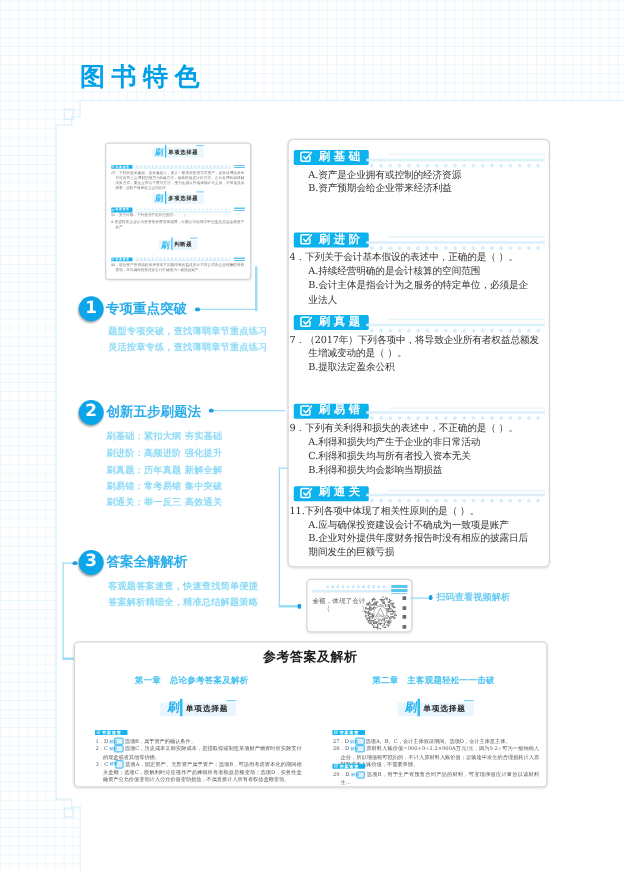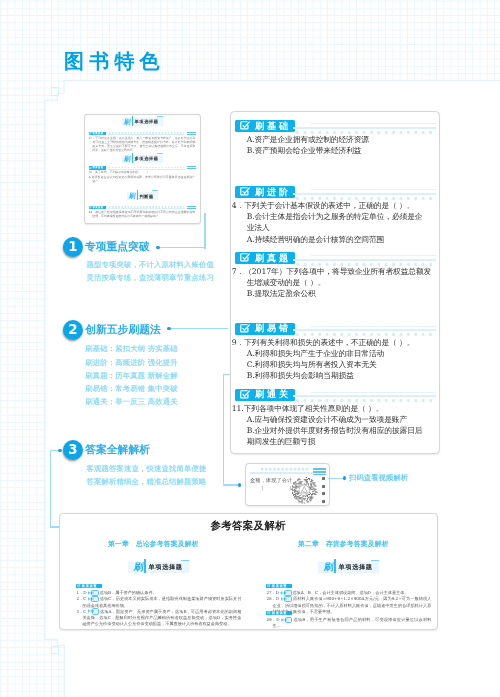--- a/index.html
+++ b/index.html
@@ -214,21 +214,21 @@
         <div class="tb-pager" style="left:44px;top:100px;width:20px;">
           <span>‹</span>
           <span>›</span>
         </div>
       </div>
   </div>
 
   <div class="feat" id="feat1">
     <div class="num" style="left:62.8px;top:237.1px;">1</div>
     <div class="feat-title" style="left:84.9px;top:241.2px;">专项重点突破</div>
-    <div class="feat-sub" style="left:86.5px;top:257.5px;">题型专项突破，不计入原材料入账价值</div>
+    <div class="feat-sub" style="left:86.5px;top:257.5px;">题型专项突破，查找薄弱章节重点练习</div>
     <div class="feat-sub" style="left:86.5px;top:270.9px;">灵活按章专练，查找薄弱章节重点练习</div>
   </div>
 
   <div class="feat" id="feat2">
     <div class="num" style="left:62.9px;top:320.2px;">2</div>
     <div class="feat-title" style="left:85.2px;top:324px;">创新五步刷题法</div>
     <div class="feat-sub" style="left:85.2px;top:342.3px;text-align:center;">刷基础：紧扣大纲 夯实基础</div>
     <div class="feat-sub" style="left:85.2px;top:355.5px;">刷进阶：高频进阶 强化提升</div>
     <div class="feat-sub" style="left:85.2px;top:368.7px;">刷真题：历年真题 新解全解</div>
     <div class="feat-sub" style="left:85.2px;top:381.9px;">刷易错：常考易错 集中突破</div>
@@ -283,22 +283,22 @@
               </g>
             </svg>
           </span>
           <span class="tg-txt">刷进阶</span>
         </div>
         <div class="ln-thin"></div>
         <div class="ln-thick"></div>
         <div class="dots"></div>
         <div class="qtext">
           <div class="qline">4．下列关于会计基本假设的表述中，正确的是（ ）。</div>
+          <div class="qline qindent">A.持续经营明确的是会计核算的空间范围</div>
           <div class="qline qindent" style="white-space: nowrap;">B.会计主体是指会计为之服务的特定单位，必须是企<br>业法人</div>
-          <div class="qline qindent">A.持续经营明确的是会计核算的空间范围</div>
         </div>
       </div>
       <div class="qsec" style="top: 140.5px;">
         <div class="tag">
           <span class="chk">
             <svg viewBox="0 0 34 34" width="11.5" height="11.5">
               <g fill="none" stroke="#fff" stroke-width="3.6" stroke-linecap="round" stroke-linejoin="round">
                 <path d="M24.2 5.2 H7.4 a2.2 2.2 0 0 0 -2.2 2.2 V24.2 a2.2 2.2 0 0 0 2.2 2.2 H24.2 a2.2 2.2 0 0 0 2.2 -2.2 V15.5"></path>
                 <path d="M11.8 16.2 L16.6 21.4 L30.6 5.6"></path>
               </g>
@@ -598,21 +598,21 @@
           </svg>
           <span>答案速查</span>
         </div>
       <div class="ans-body" style="left:-31.5px;top:51.5px;">
           <p>1．D　<span class="mk">解析</span>选项B，属于资产的确认条件。</p>
           <p>2．C　<span class="mk">解析</span>选项C，历史成本又称实际成本，是指取得或制造某项财产物资时所实际支付的现金或者其他等价物。</p>
           <p>3．C　<span class="mk">解析</span>选项A，固定资产、无形资产属于资产；选项B，可适用考虑资本化的期间相关金额；选项C，股解利时分应视作产品摊销所有者权益总额变动；选项D，实务性金融资产公允价值变动计入公允价值变动损益，不属直接计入所有者权益金额变动。</p>
         </div>
     </div>
     <div class="ans-col right">
-      <div class="ans-chap">第二章　存货参考答案及解析</div>
+      <div class="ans-chap">第二章　主客观题轻松一一击破</div>
       <div class="badge">
         <span class="shua">刷</span>
         <span class="bar"></span>
         <span class="btxt">单项选择题</span>
         <span class="tick"></span>
       </div>
       <div class="ans-sub" style="left:-31.5px;top:45px;">
           <svg viewBox="0 0 34 34" width="3.6" height="3.6">
             <g fill="none" stroke="#fff" stroke-width="4.4" stroke-linecap="round" stroke-linejoin="round">
               <path d="M24.2 5.2 H7.4 a2.2 2.2 0 0 0 -2.2 2.2 V24.2 a2.2 2.2 0 0 0 2.2 2.2 H24.2 a2.2 2.2 0 0 0 2.2 -2.2 V15.5"></path>

